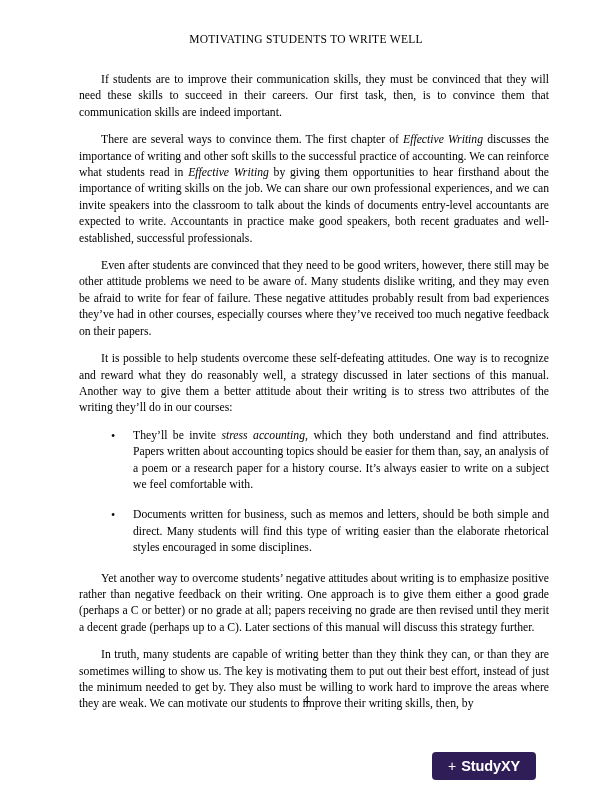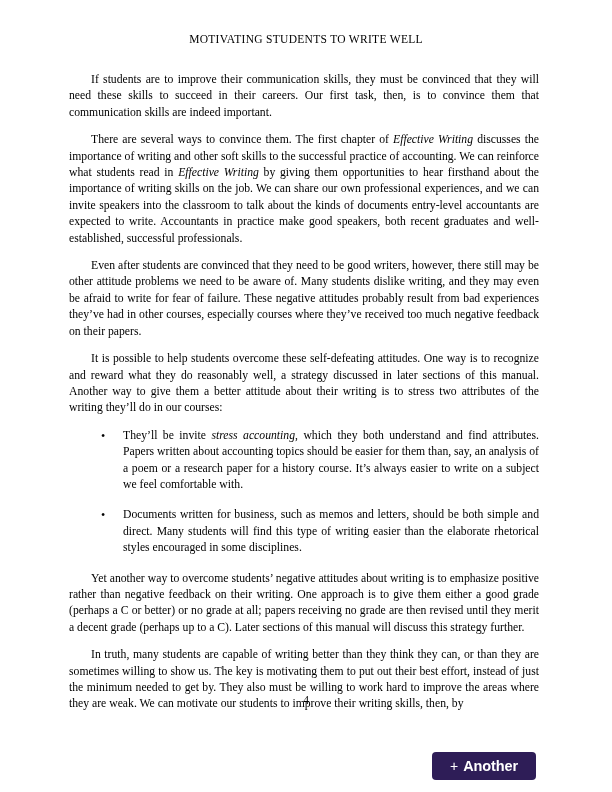--- a/index.html
+++ b/index.html
@@ -28,21 +28,21 @@
     left: 0;
     top: 33px;
     width: 612px;
     text-align: center;
     font-size: 11.5px;
     letter-spacing: 0.3px;
     font-family: "Liberation Serif", serif;
   }
   .body-col {
     position: absolute;
-    left: 69px;
+    left: 79px;
     top: 72px;
     width: 470px;
   }
   p.para {
     margin: 0 0 11px 0;
     font-size: 11.7px;
     line-height: 16.4px;
     text-align: justify;
     text-indent: 22px;
     font-family: "Liberation Serif", serif;
@@ -136,16 +136,16 @@
     <p class="para">Yet another way to overcome students’ negative attitudes about writing is to emphasize positive rather than negative feedback on their writing.  One approach is to give them either a good grade (perhaps a C or better) or no grade at all; papers receiving no grade are then revised until they merit a decent grade (perhaps up to a C).  Later sections of this manual will discuss this strategy further.</p>
 
     <p class="para">In truth, many students are capable of writing better than they think they can, or than they are sometimes willing to show us.  The key is motivating them to put out their best effort, instead of just the minimum needed to get by.  They also must be willing to work hard to improve the areas where they are weak.  We can motivate our students to improve their writing skills, then, by</p>
 
   </div>
 
   <div class="page-number">4</div>
 
   <div class="watermark">
     <span class="plus">+</span>
-    <span class="brand">Another</span>
+    <span class="brand">StudyXY</span>
   </div>
 
 </div>
 
 </body></html>

